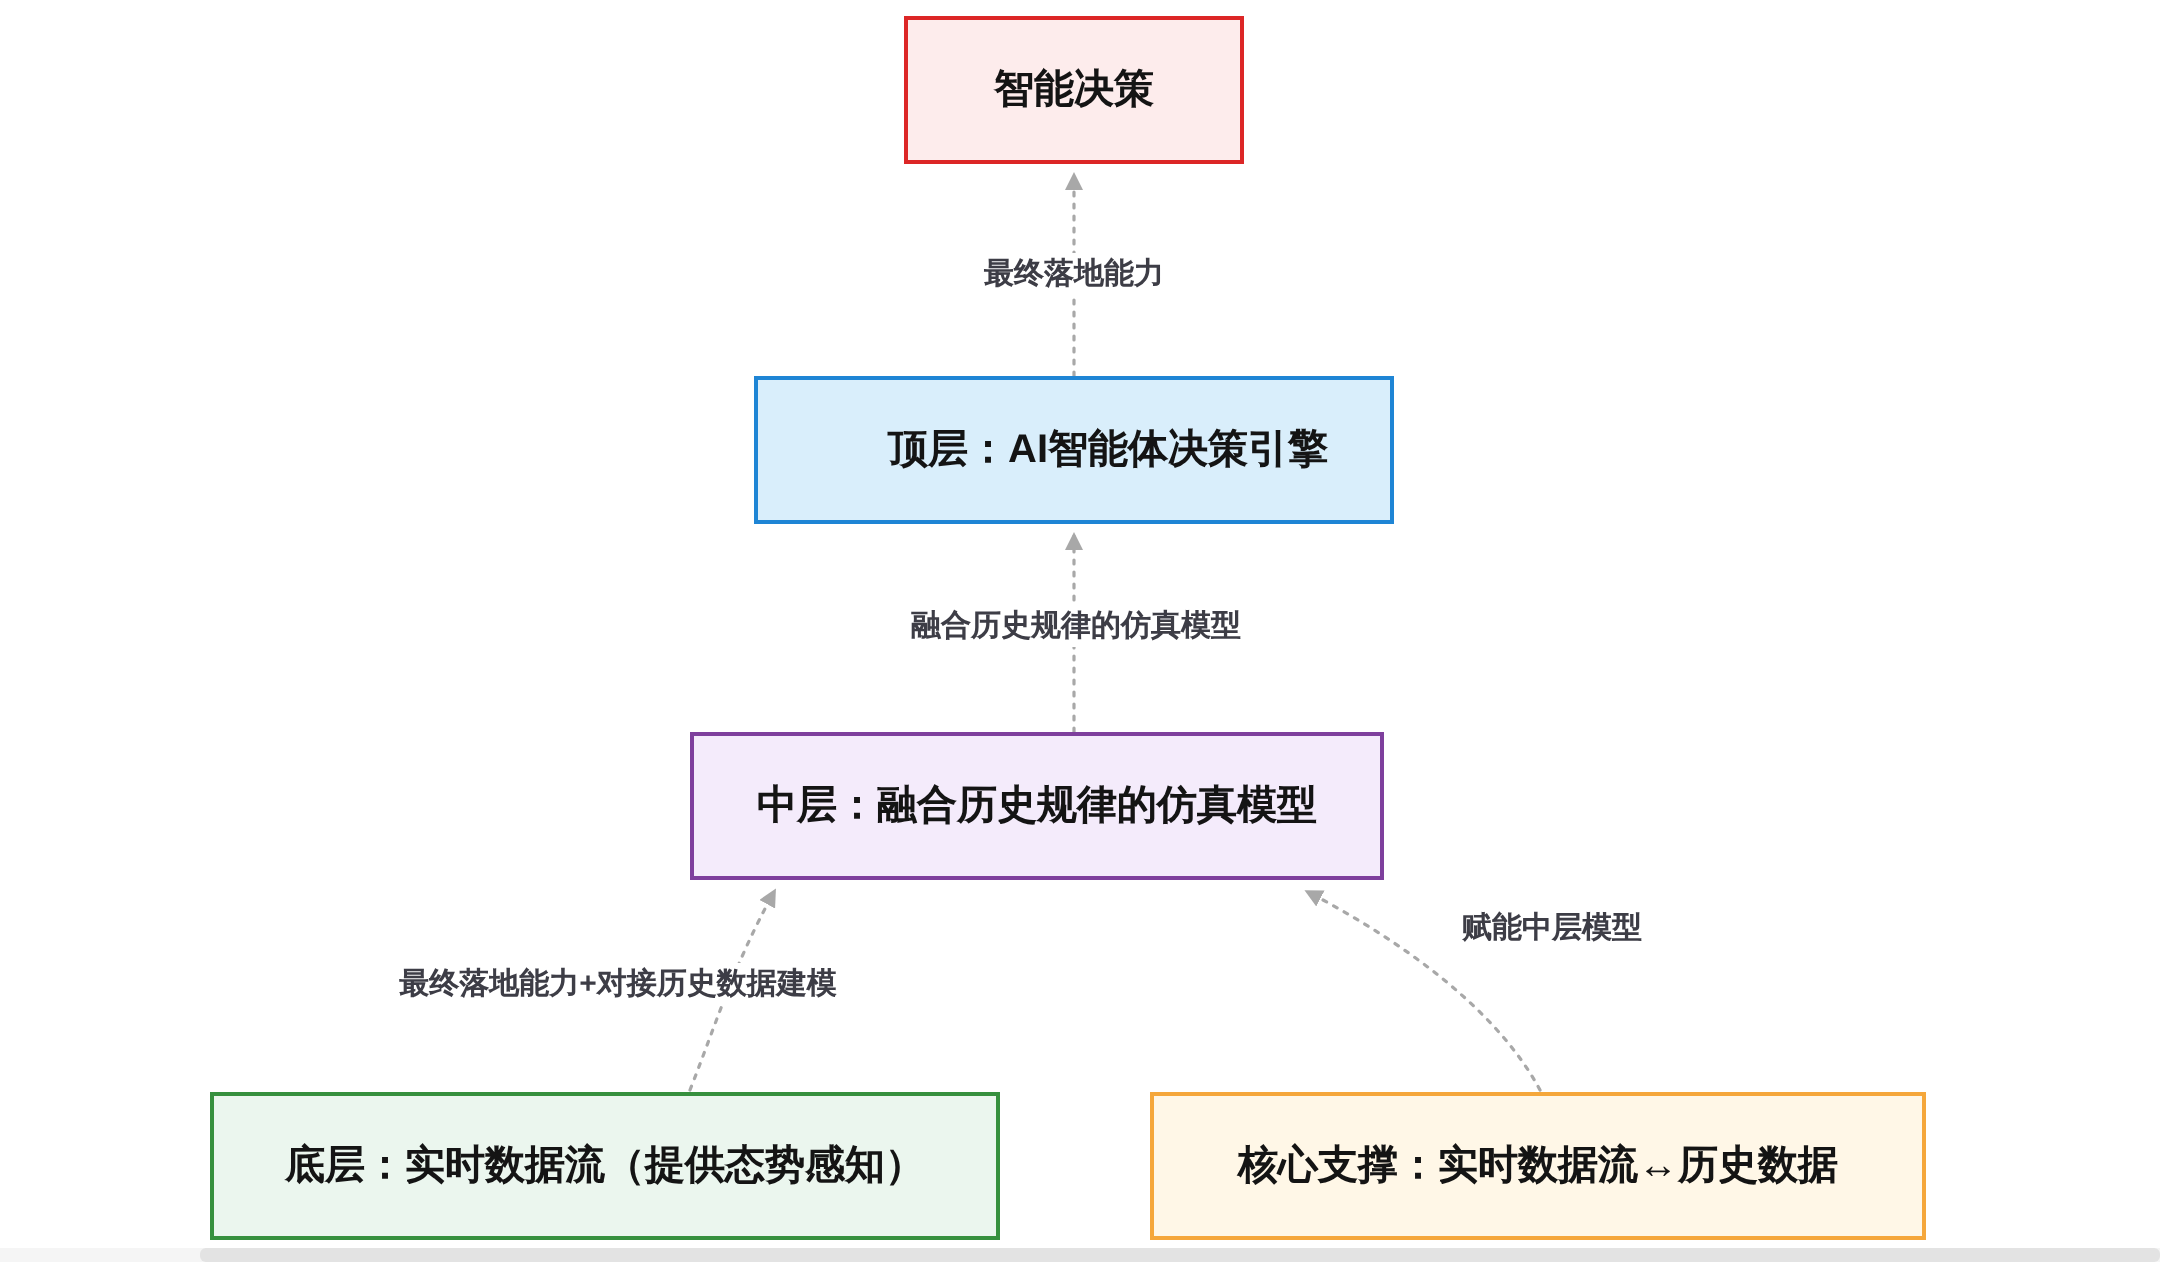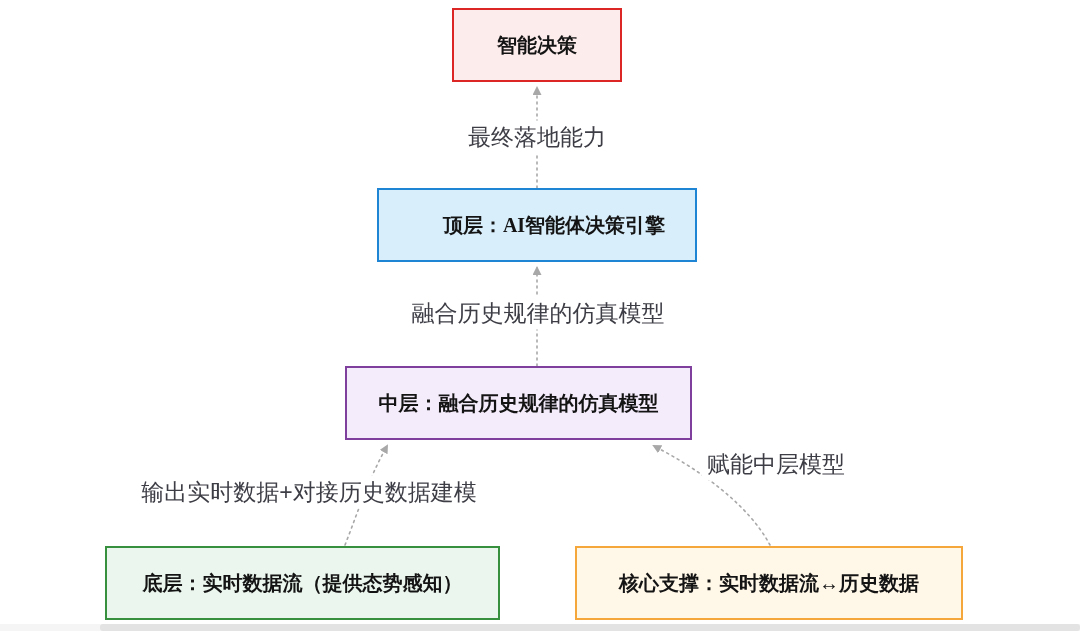--- a/index.html
+++ b/index.html
@@ -26,33 +26,32 @@
     position: absolute;
     display: flex; align-items: center; justify-content: center;
     border: 2px solid #888;
     background: #eee;
     text-align: center;
     font-weight: 700;
     font-size: 20px;
     color: #141414;
     line-height: 1.25;
     padding: 4px 10px;
-    font-family: Liberation Serif, serif;
   }
   .node-top     { left: 452px; top: 8px;   width: 170px; height: 74px; }
   .node-engine  { left: 377px; top: 188px; width: 320px; height: 74px; }
   .node-middle  { left: 345px; top: 366px; width: 347px; height: 74px; }
   .node-bottom  { left: 105px; top: 546px; width: 395px; height: 74px; }
   .node-support { left: 575px; top: 546px; width: 388px; height: 74px; }
 
   .edge-label {
     position: absolute;
     transform: translate(-50%, -50%);
-    font-size: 23px;
-    font-weight: 400;
+    font-size: 15px;
+    font-weight: 700;
     color: #3d3d46;
     background: #ffffff;
     padding: 1px 5px;
     white-space: nowrap;
   }
   .el-0 { left: 537px; top: 137px; }
   .el-1 { left: 538px; top: 313px; }
   .el-2 { left: 309px; top: 492px; }
   .el-3 { left: 776px; top: 464px; }
 
@@ -100,20 +99,20 @@
   <div class="node node-bottom" style="border-color: rgb(54, 144, 62); background-color: rgb(235, 246, 238);">
     <span>底层：实时数据流（提供态势感知）</span>
   </div>
 
   <div class="node node-support" style="border-color: rgb(245, 167, 59); background-color: rgb(255, 247, 231);">
     <span>核心支撑：实时数据流↔历史数据</span>
   </div>
 
   <div class="edge-label el-0">最终落地能力</div>
   <div class="edge-label el-1">融合历史规律的仿真模型</div>
-  <div class="edge-label el-2">输出实时数据+对接历史数据建模</div>
+  <div class="edge-label el-2">最终落地能力+对接历史数据建模</div>
   <div class="edge-label el-3">赋能中层模型</div>
 
   <div class="scrollbar-track">
     <div class="scrollbar-thumb"></div>
   </div>
 
 </div>
 
 </body></html>

